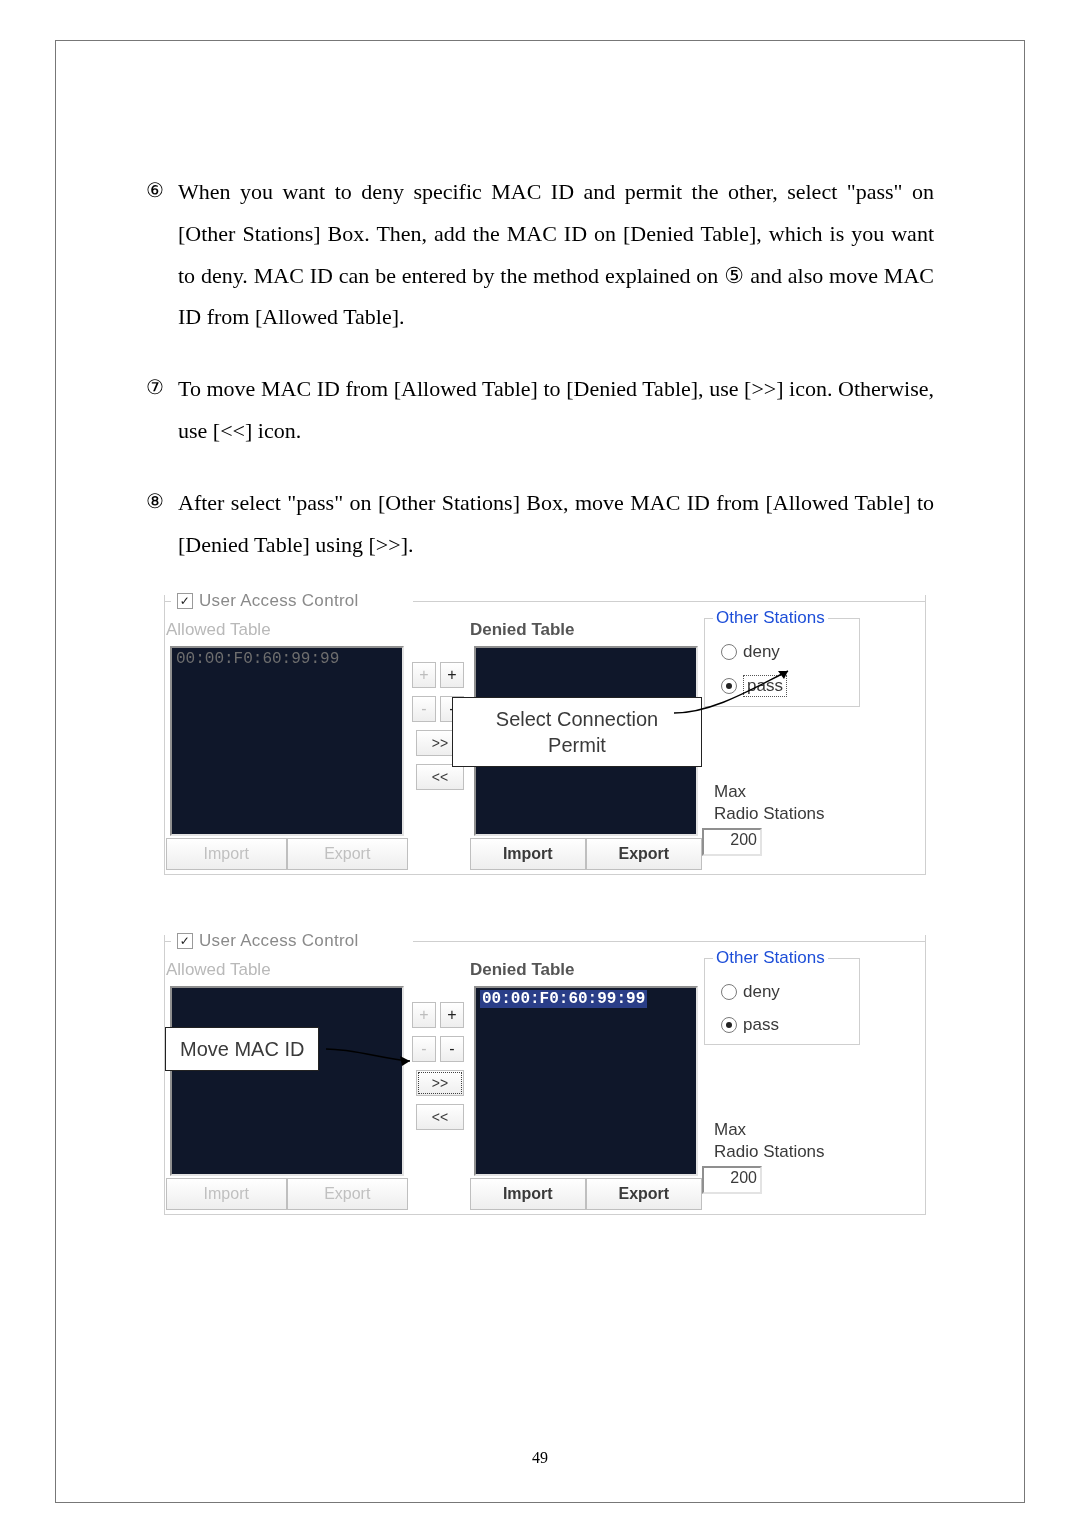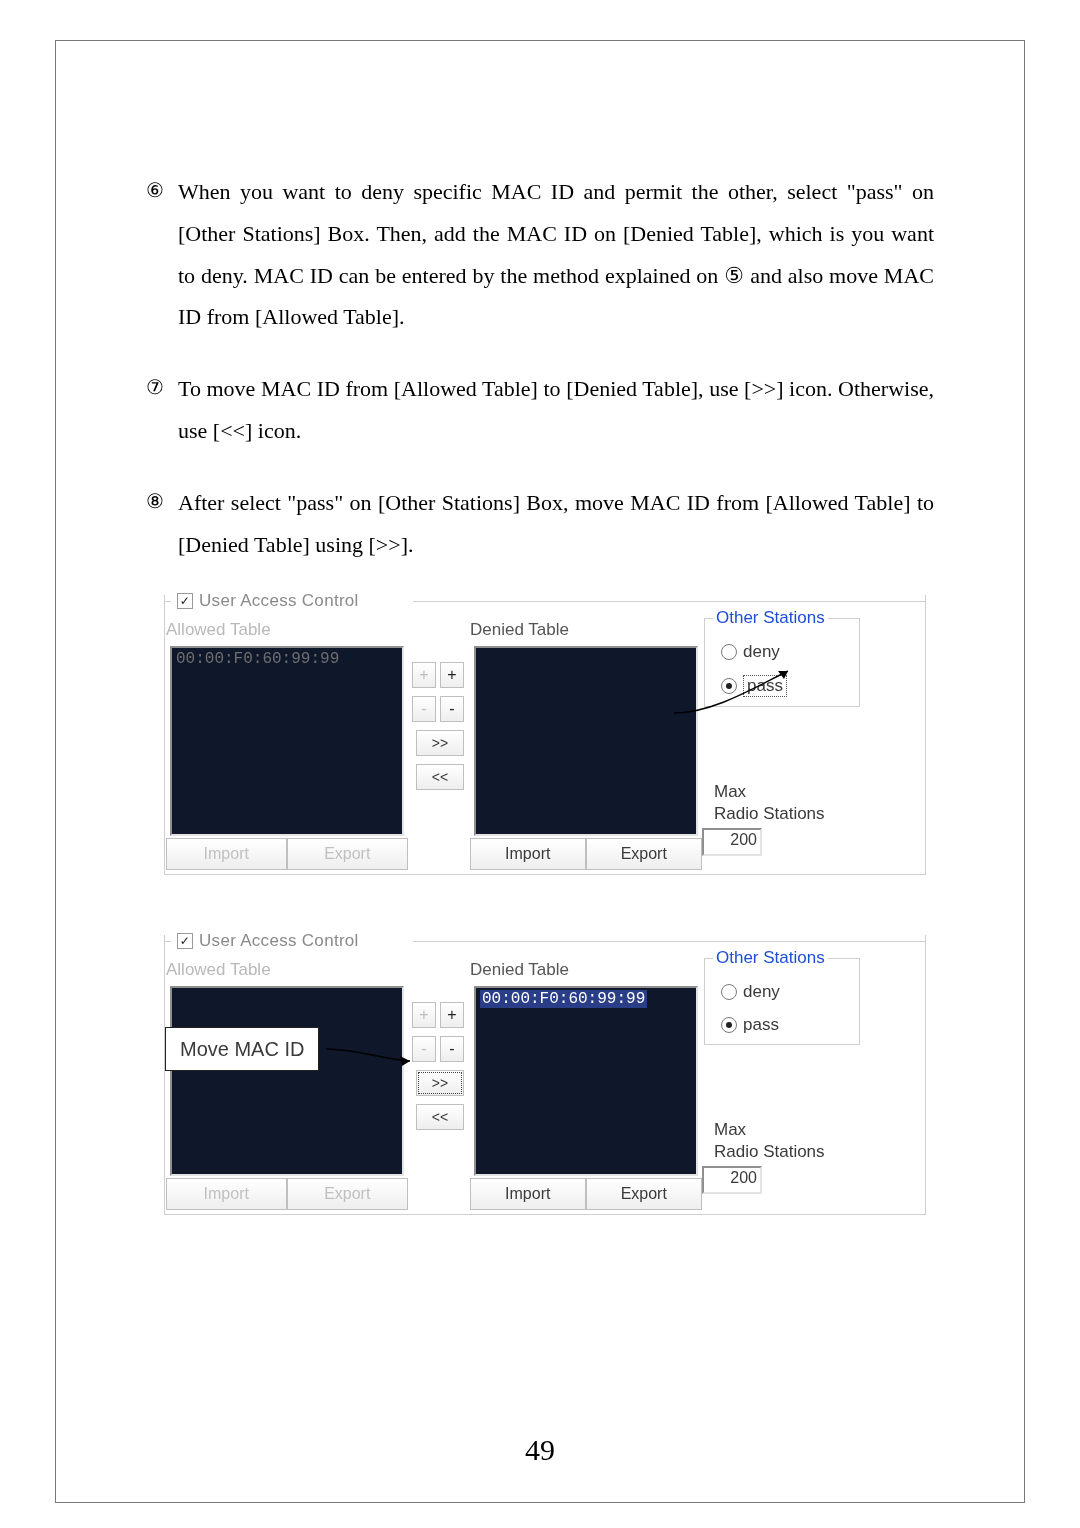--- a/index.html
+++ b/index.html
@@ -82,21 +82,21 @@
       font-size: 12px; line-height: 1; color: #222;
       background: #fff;
     }
     .uac-body {
       display: flex;
       padding: 3px 1px 4px 1px;
       align-items: stretch;
     }
     .col-left { width: 242px; }
     .col-mid { width: 62px; padding-top: 50px; }
-    .col-right { width: 232px; }
+    .col-right { width: 232px; font-weight: bold; }
     .col-side { width: 160px; padding-top: 4px; }
     .mid-pair {
       display: flex;
       gap: 4px;
       margin-bottom: 8px;
       justify-content: flex-end;
       padding-right: 6px;
     }
     .mid-single {
       display: flex;
@@ -207,21 +207,21 @@
       font-size: 20px;
       padding: 8px 14px;
       text-align: center;
       line-height: 1.3;
     }
     .page-number {
       position: absolute;
       bottom: 35px;
       left: 0; right: 0;
       text-align: center;
-      font-size: 30px;
+      font-size: 16px;
     }
   </style>
 </head>
 <body>
 
 <div class="page-frame">
   <div class="instruction-list">
     <div class="instruction-item">
       <div class="marker">⑥</div>
       <div class="item-text">When you want to deny specific MAC ID and permit the other, select "pass" on [Other Stations] Box. Then, add the MAC ID on [Denied Table], which is you want to deny. MAC ID can be entered by the method explained on  ⑤  and also move MAC ID from [Allowed Table].</div>
@@ -300,20 +300,24 @@
             <span>Max</span><br>
             <span>Radio Stations</span>
           </div>
           <div style="text-align:right;padding-right:22px;">
             <div class="inputbox">200</div>
           </div>
         </div>
       </div>
     </div>
 
+    <div class="callout" style="left:296px; top:102px; width:220px;">
+      <span>Select Connection</span><br>
+      <span>Permit</span>
+    </div>
     <svg style="position:absolute; left:516px; top:72px;" width="130" height="52">
       <path d="M2 46 C40 46 80 22 116 4" stroke="#000" fill="none" stroke-width="1.5"></path>
       <path d="M116 4 l-10 0 l6 8 z" fill="#000"></path>
     </svg>
   </div>
 
   <div class="panel" style="position:relative; margin-top:60px;">
     <div class="uac-outer">
       <div class="uac-top-line">
         <div class="line-left"></div>

